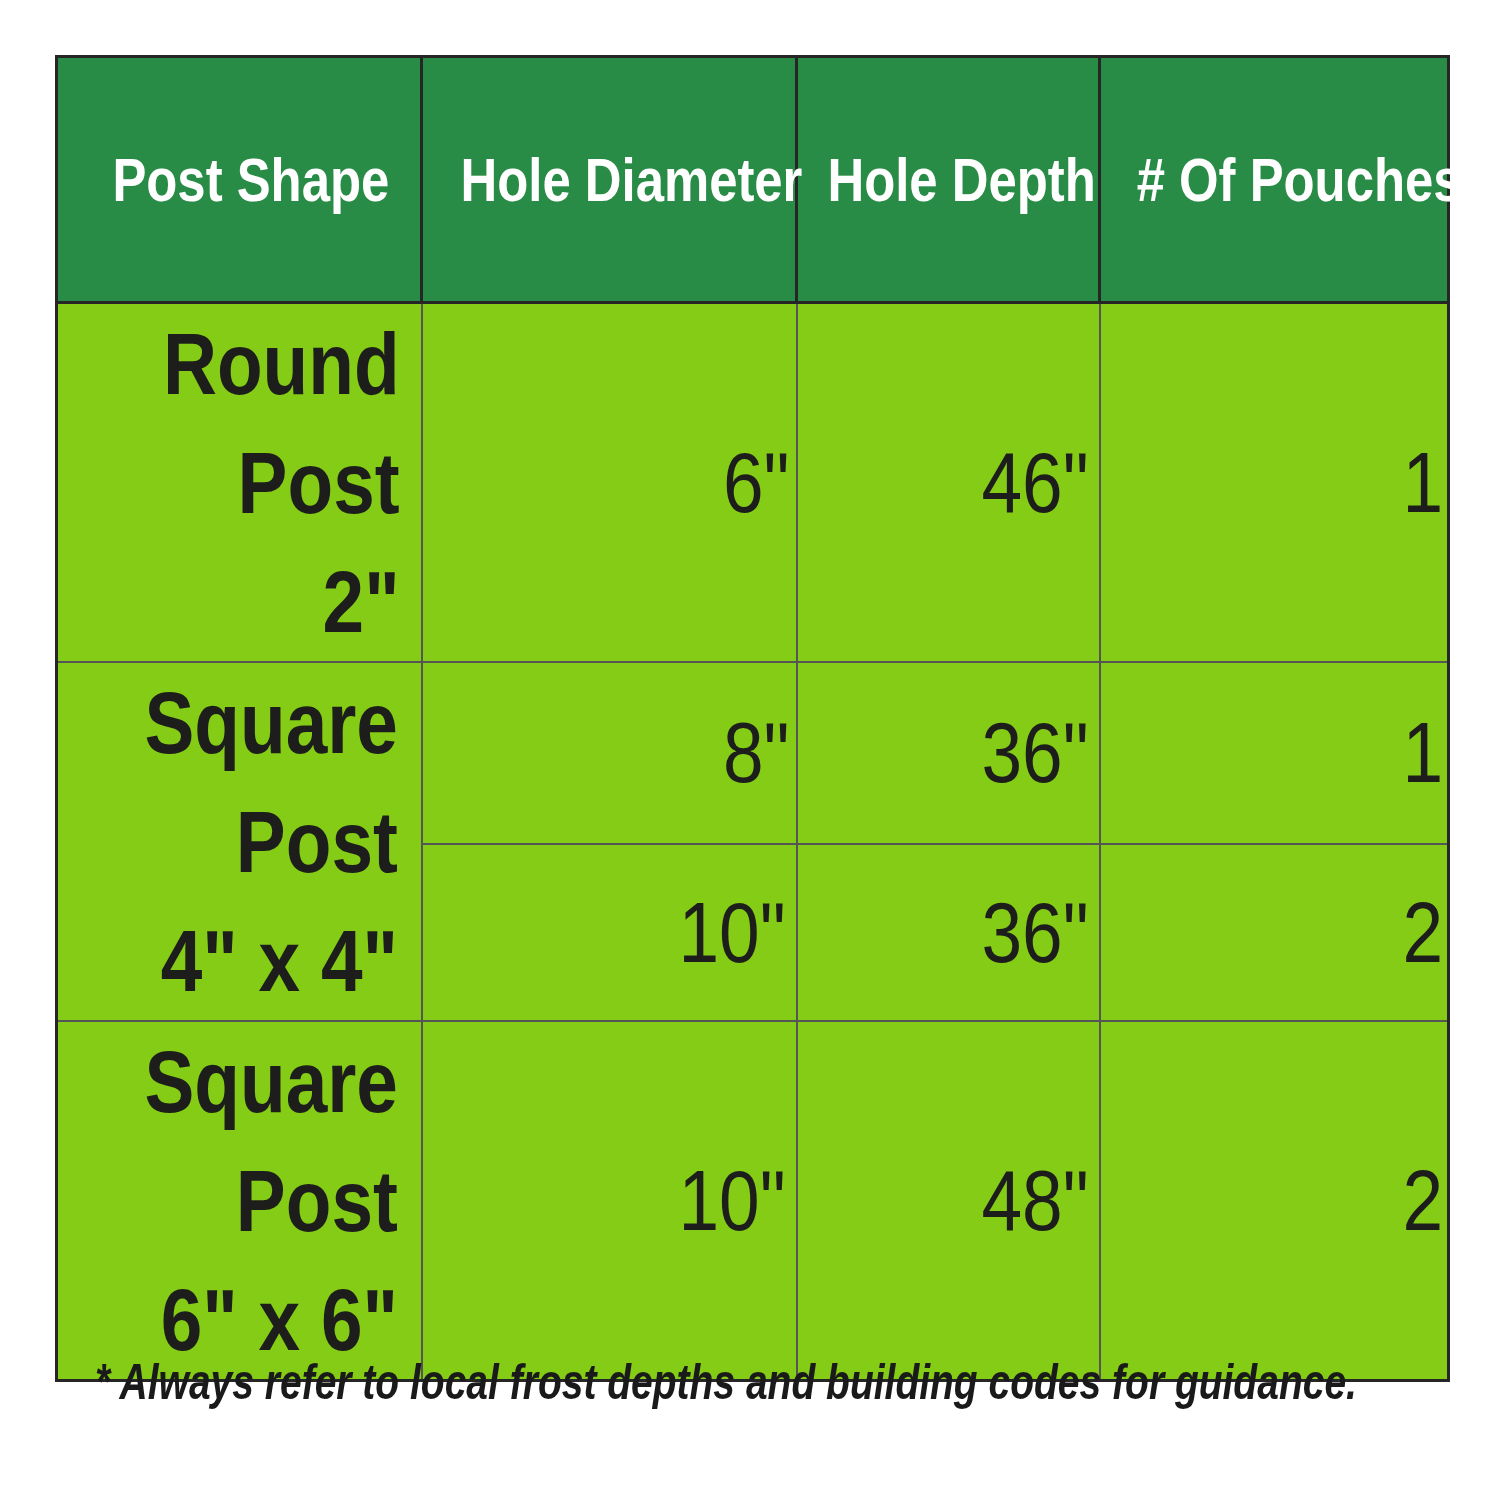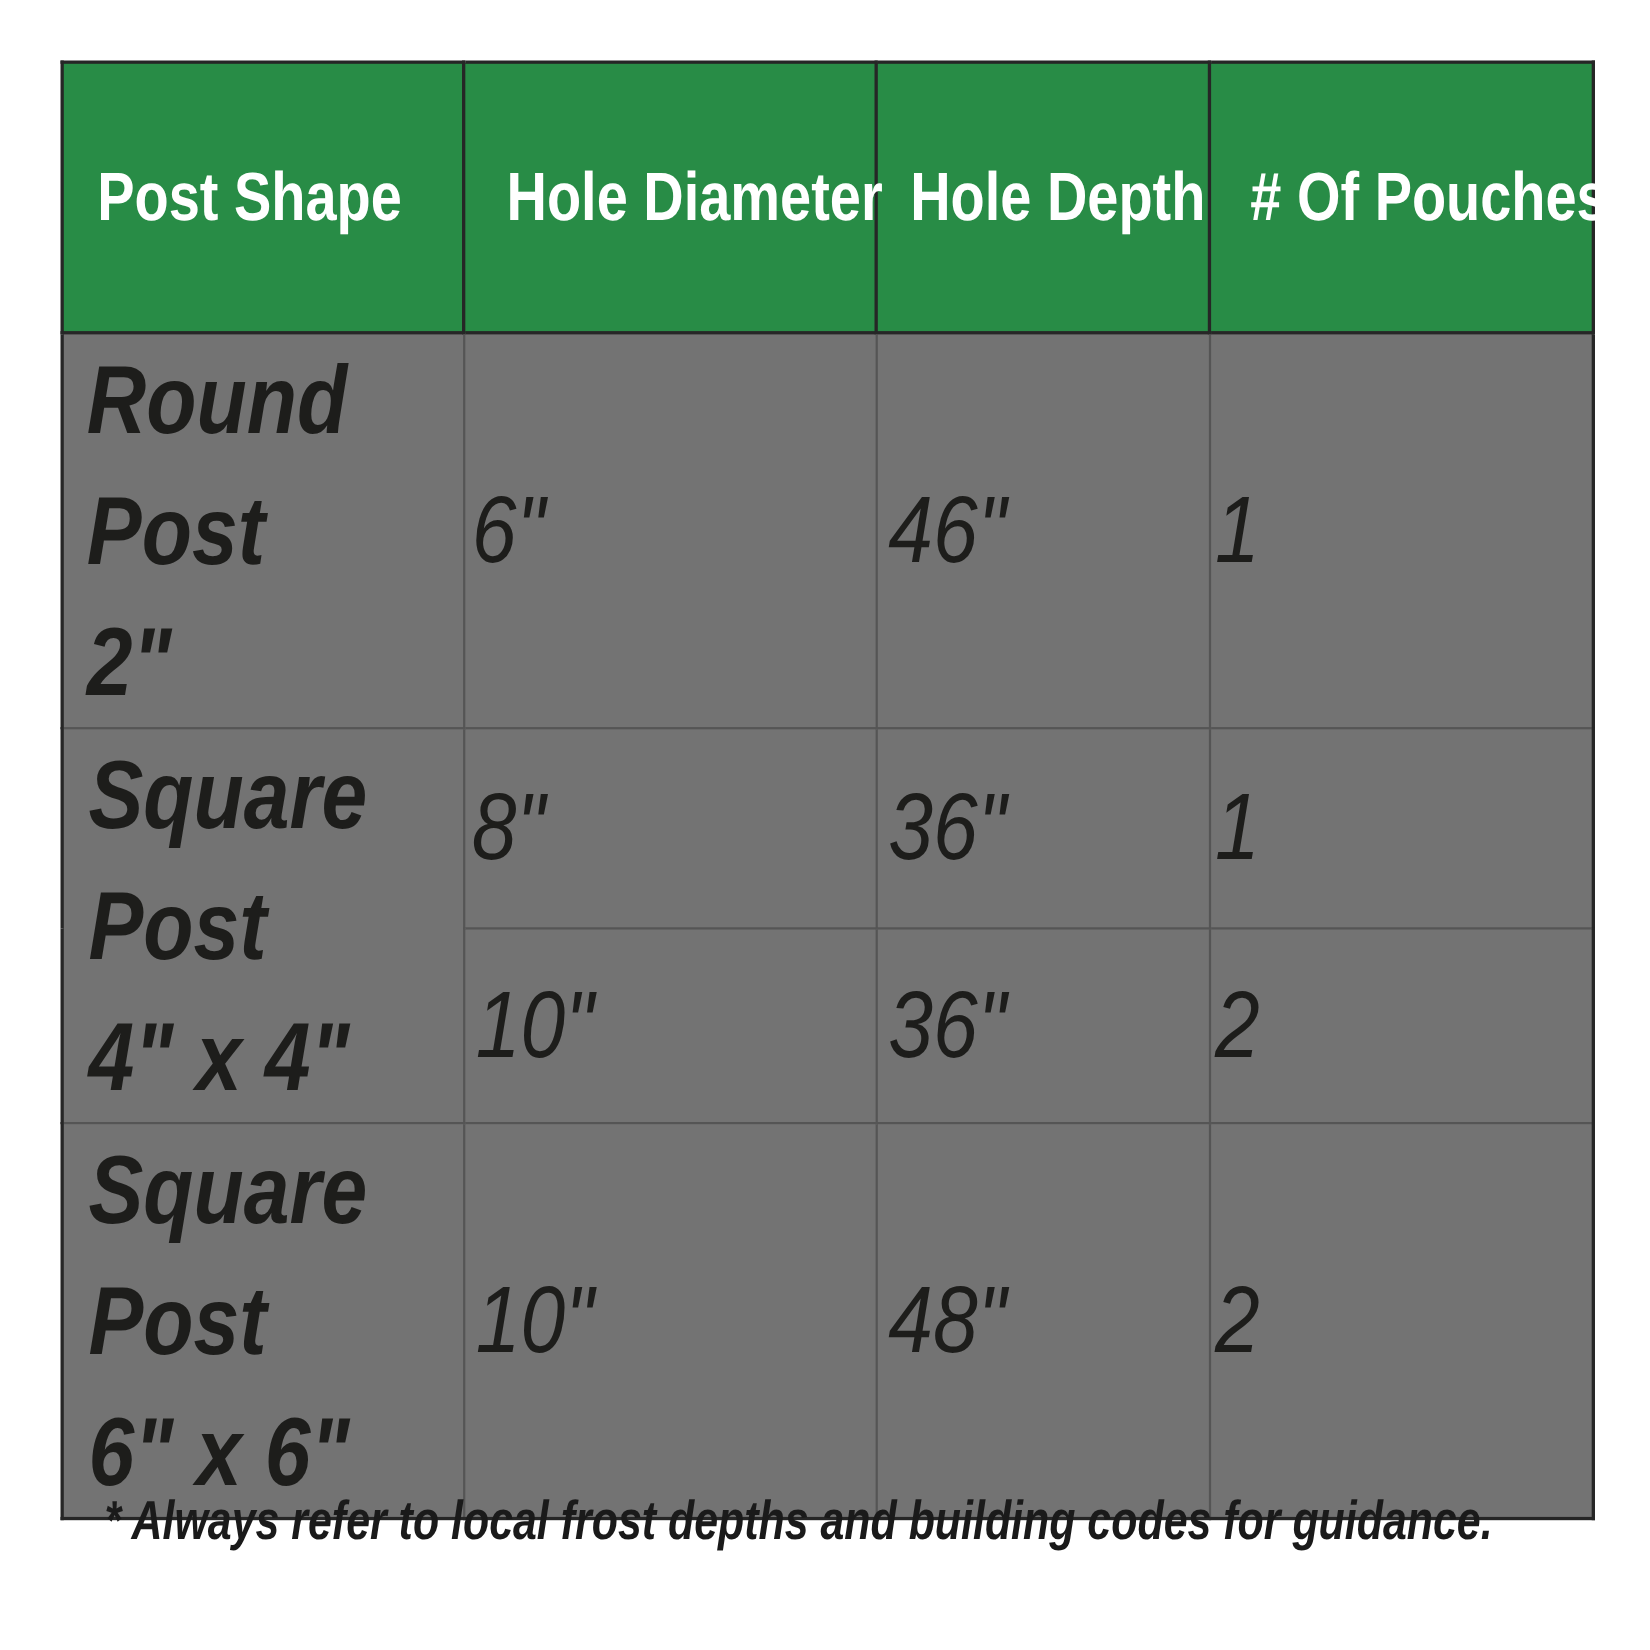--- a/index.html
+++ b/index.html
@@ -20,37 +20,36 @@
     table-layout: fixed;
     border: 3px solid #262626;
   }
   col.c1 { width: 365px; }
   col.c2 { width: 375px; }
   col.c3 { width: 303px; }
   col.c4 { width: 349px; }
 
   th, td {
     padding: 0;
-    text-align: left;
+    text-align: right;
     vertical-align: middle;
     margin-top: 28px;
   }
   thead th {
     background: #288c46;
     color: #ffffff;
     border: 3px solid #262626;
     height: 243px;
     font-weight: bold;
     font-size: 62px;
   }
   tbody td {
     border: 2px solid #555555;
     color: #1d1d1b;
-    background: #737373;
-    font-style: italic;
+    background: #84cc16;
   }
   tr.row-1 { height: 339px; }
   tr.row-2a { height: 176px; }
   tr.row-2b { height: 172px; }
   tr.row-3 { height: 330px; }
 
   
   .cond {
     display: inline-block;
     transform: scaleX(0.82);

